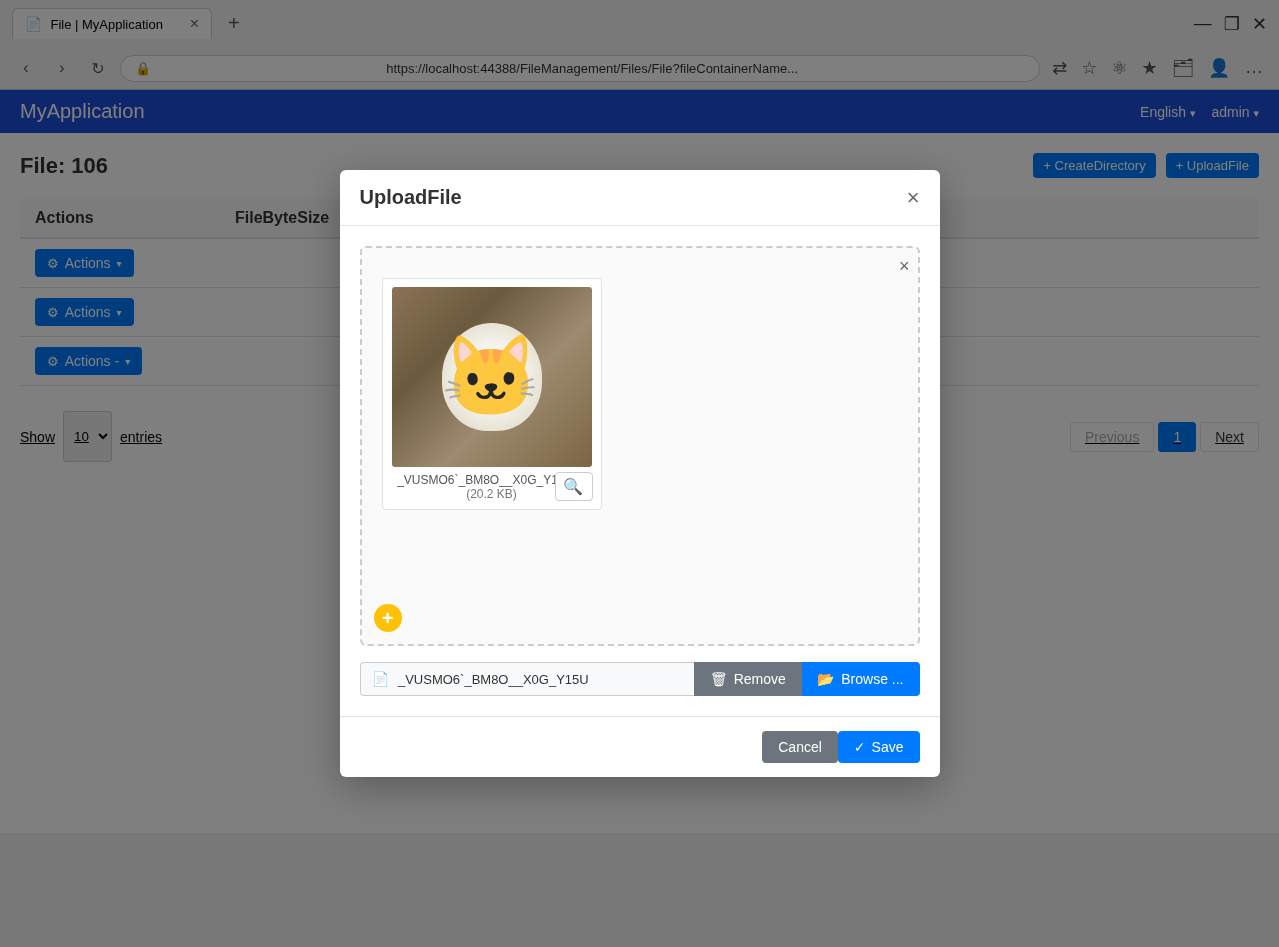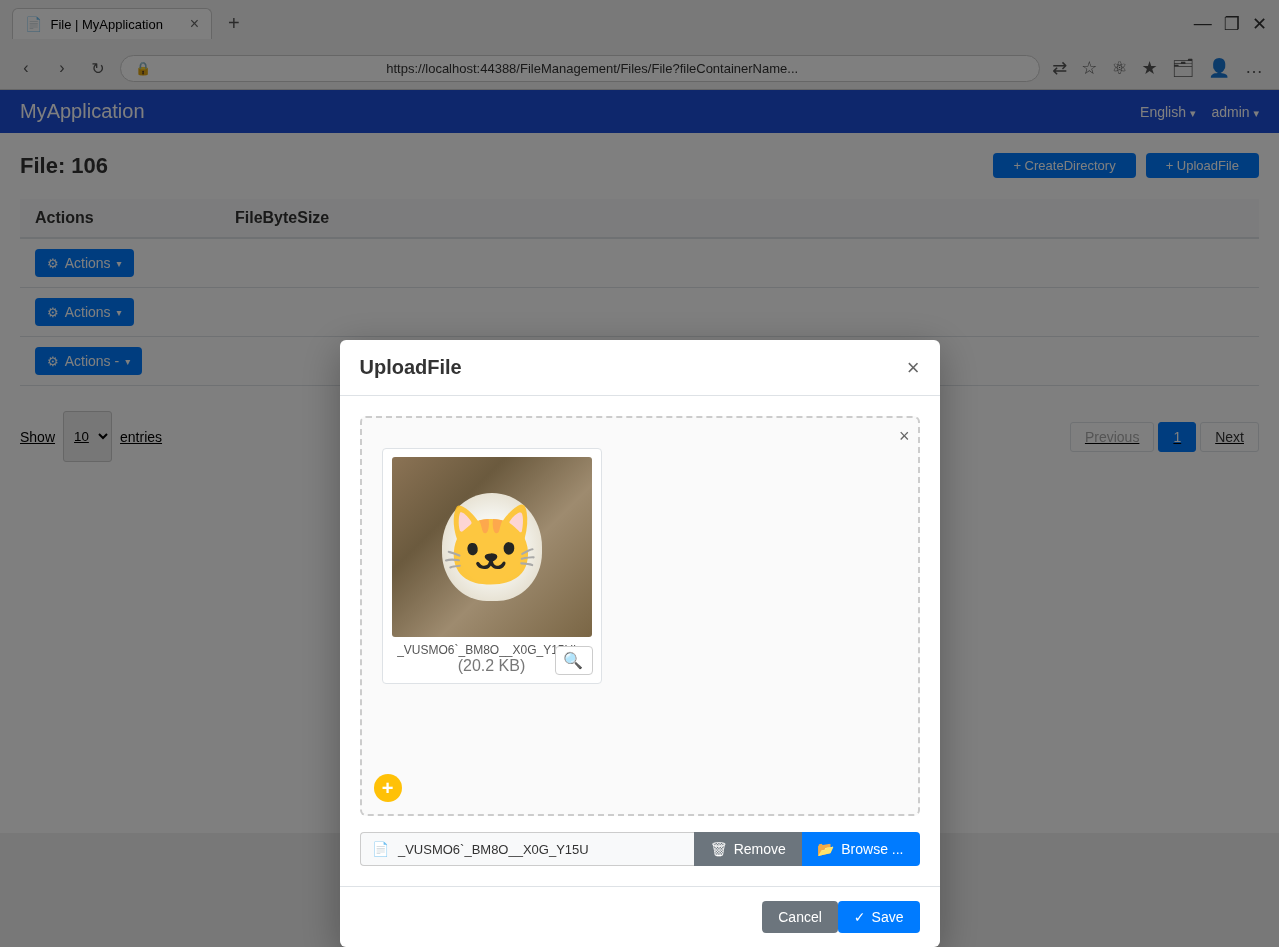--- a/index.html
+++ b/index.html
@@ -76,21 +76,21 @@
       display: flex; gap: 10px;
     }
     .btn {
       padding: 8px 16px; border-radius: 4px;
       border: none; cursor: pointer;
       font-size: 14px; font-weight: 500;
       display: inline-flex; align-items: center; gap: 6px;
     }
     .btn-primary { background: #007bff; color: #fff; }
     .btn-secondary { background: #6c757d; color: #fff; }
-    .btn-sm { padding: 5px 20px; font-size: 13px; }
+    .btn-sm { padding: 5px 10px; font-size: 13px; }
 
     .table-header-row {
       display: flex; border-bottom: 2px solid #dee2e6;
       padding: 10px 0; font-weight: 600; color: #333;
       background: #f8f9fa;
     }
     .col-actions { width: 200px; padding: 0 15px; }
     .col-filebyte { flex: 1; padding: 0 15px; }
 
     .table-row {
@@ -121,21 +121,21 @@
       background: #fff; border-radius: 3px;
       cursor: pointer; font-size: 14px; color: #333;
     }
     .page-btn.active { background: #007bff; color: #fff; border-color: #007bff; }
     .page-btn.disabled { color: #aaa; cursor: default; }
 
     
     .overlay {
       position: fixed; top: 0; left: 0; right: 0; bottom: 0;
       background: rgba(0,0,0,0.5);
-      display: flex; align-items: flex-end; justify-content: center;
+      display: flex; align-items: center; justify-content: center;
       z-index: 1000;
     }
 
     
     .modal {
       background: #fff; border-radius: 6px;
       width: 600px; max-width: 95vw;
       box-shadow: 0 10px 40px rgba(0,0,0,0.3);
       position: relative;
     }
@@ -176,21 +176,21 @@
       background: #fff; border: 1px solid #dee2e6;
       border-radius: 4px; padding: 8px;
       width: 220px; position: relative;
       display: flex; flex-direction: column; align-items: center;
     }
     .file-preview-name {
       font-size: 12px; color: #555; margin-top: 6px; text-align: center;
       word-break: break-all;
     }
     .file-preview-size {
-      font-size: 16px; color: #777; text-align: center;
+      font-size: 12px; color: #777; text-align: center;
     }
     .zoom-btn {
       position: absolute; bottom: 8px; right: 8px;
       background: #fff; border: 1px solid #ccc;
       border-radius: 4px; padding: 4px 8px;
       cursor: pointer; font-size: 16px;
     }
     .add-btn {
       position: absolute; bottom: 12px; left: 12px;
       background: #ffc107; border-radius: 50%;

